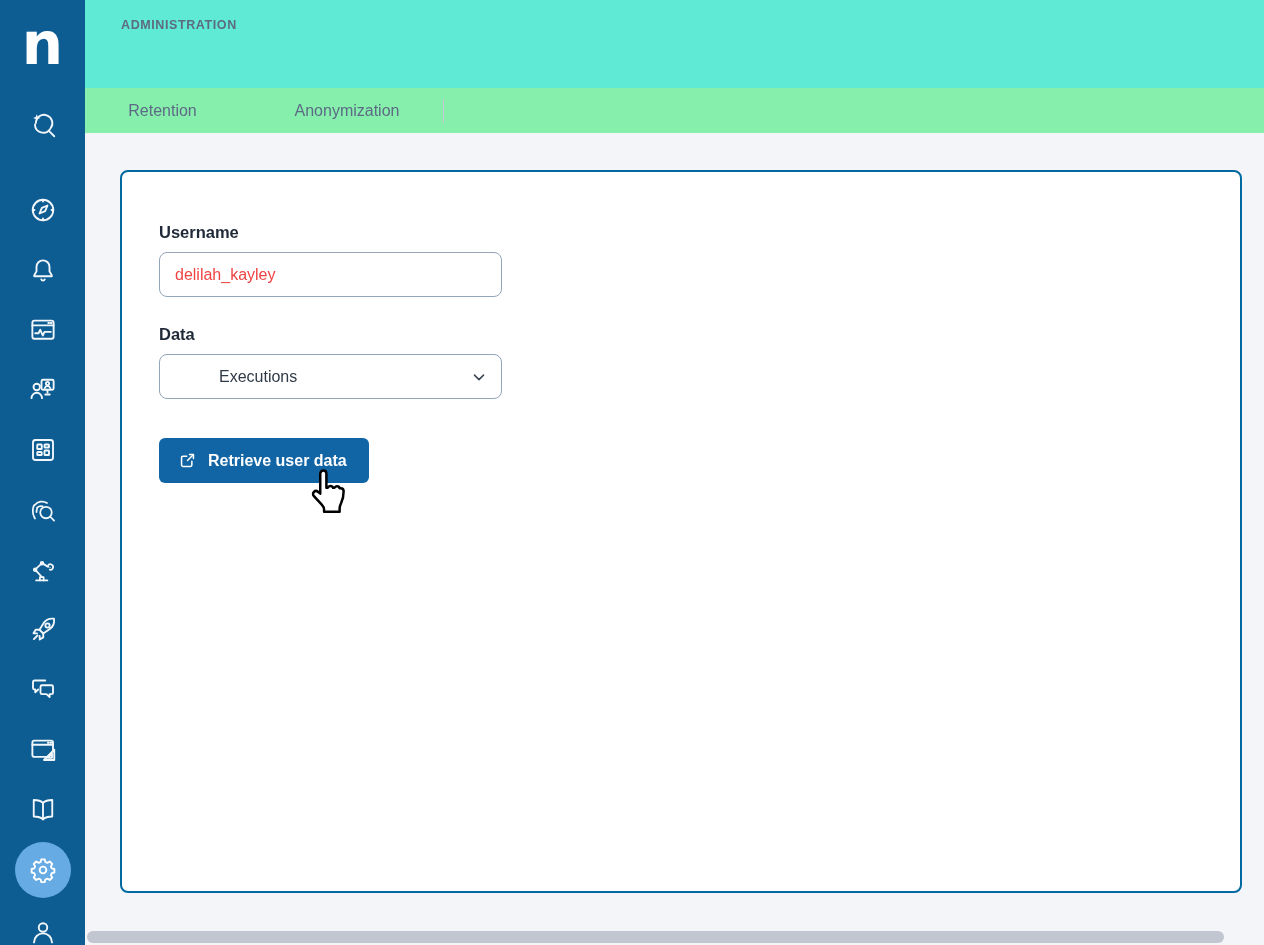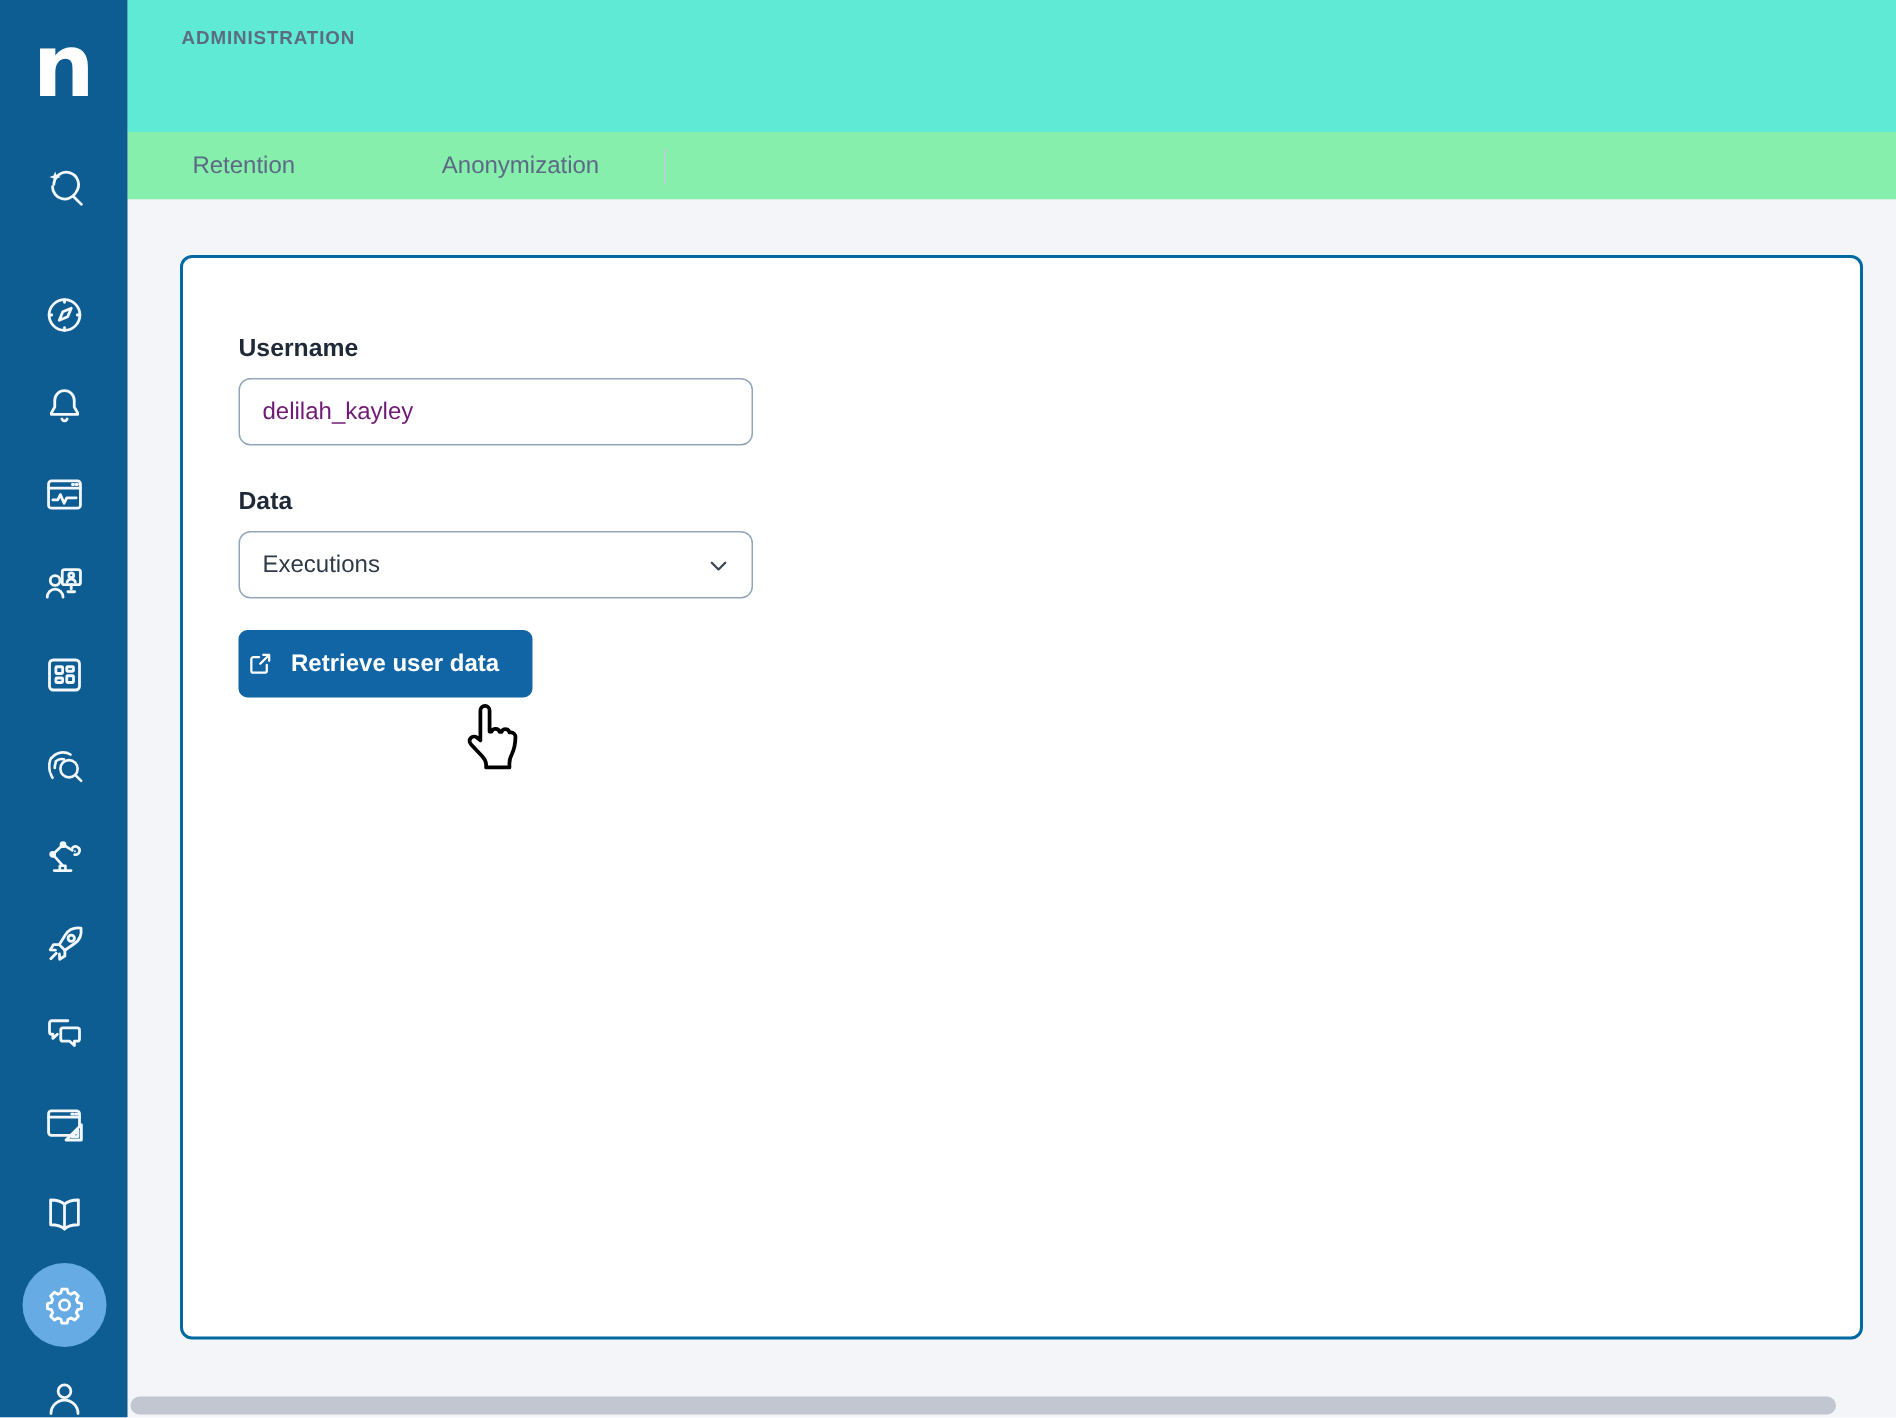--- a/index.html
+++ b/index.html
@@ -81,35 +81,35 @@
   .field-label {
     position: absolute; left: 37px;
     font-size: 16.5px; font-weight: 700; color: #1f2937;
   }
   .label-username { top: 51px; }
   .label-data     { top: 153px; }
   .text-input {
     position: absolute; left: 37px; top: 80px; width: 343px; height: 45px;
     border: 1px solid #93a5bb; border-radius: 8px; background: #ffffff;
     font-family: "Liberation Sans", sans-serif;
-    font-size: 16px; color: #701a75; padding: 0 15px; outline: none;
+    font-size: 16px; color: #ef4444; padding: 0 15px; outline: none;
   }
   .select-box {
     position: absolute; left: 37px; top: 182px; width: 343px; height: 45px;
     border: 1px solid #93a5bb; border-radius: 8px; background: #ffffff;
     display: flex; align-items: center; justify-content: space-between;
     padding: 0 13px 0 15px; cursor: pointer;
   }
-  .select-box .select-value { font-size: 16px; color: #2f3a47; }
+  .select-box .select-value { font-size: 16px; color: #2f3a47; margin-left: 44px; }
   .select-box svg { width: 18px; height: 18px; }
   .primary-button {
-    position: absolute; left: 37px; top: 248px; height: 45px;
+    position: absolute; left: 37px; top: 266px; height: 45px;
     display: inline-flex; align-items: center; gap: 11px;
     background: #1265a5; color: #ffffff; border: none; border-radius: 6px;
-    padding: 0 22px 0 5px; font-family: "Liberation Sans", sans-serif;
+    padding: 0 22px 0 19px; font-family: "Liberation Sans", sans-serif;
     font-size: 16px; font-weight: 700; cursor: pointer;
   }
   .primary-button svg { width: 19px; height: 19px; }
 
   
   .cursor {
     position: absolute; left: 303px; top: 466px; width: 46px; height: 56px;
     z-index: 50; pointer-events: none;
   }
 

